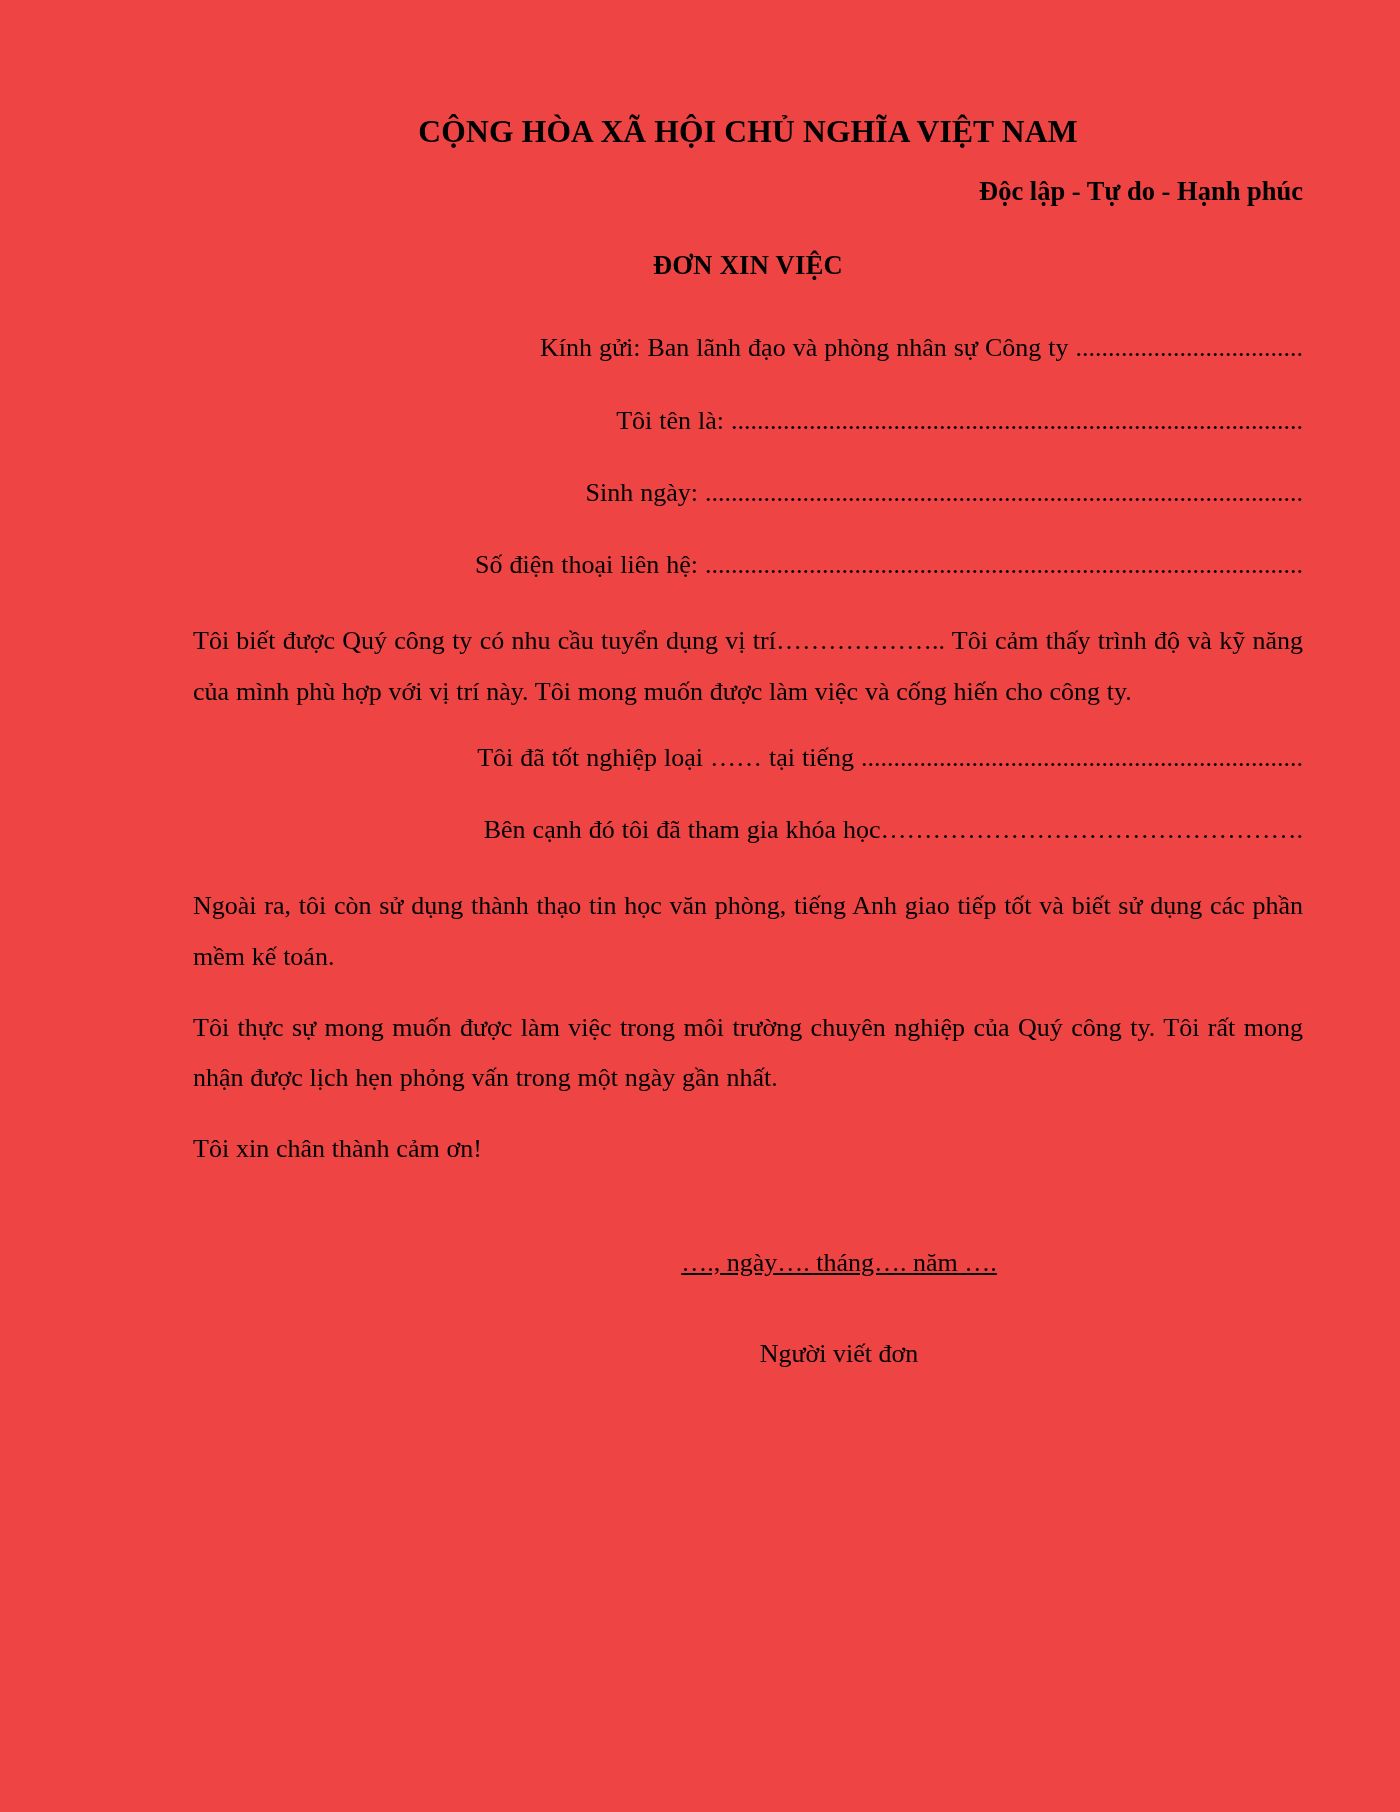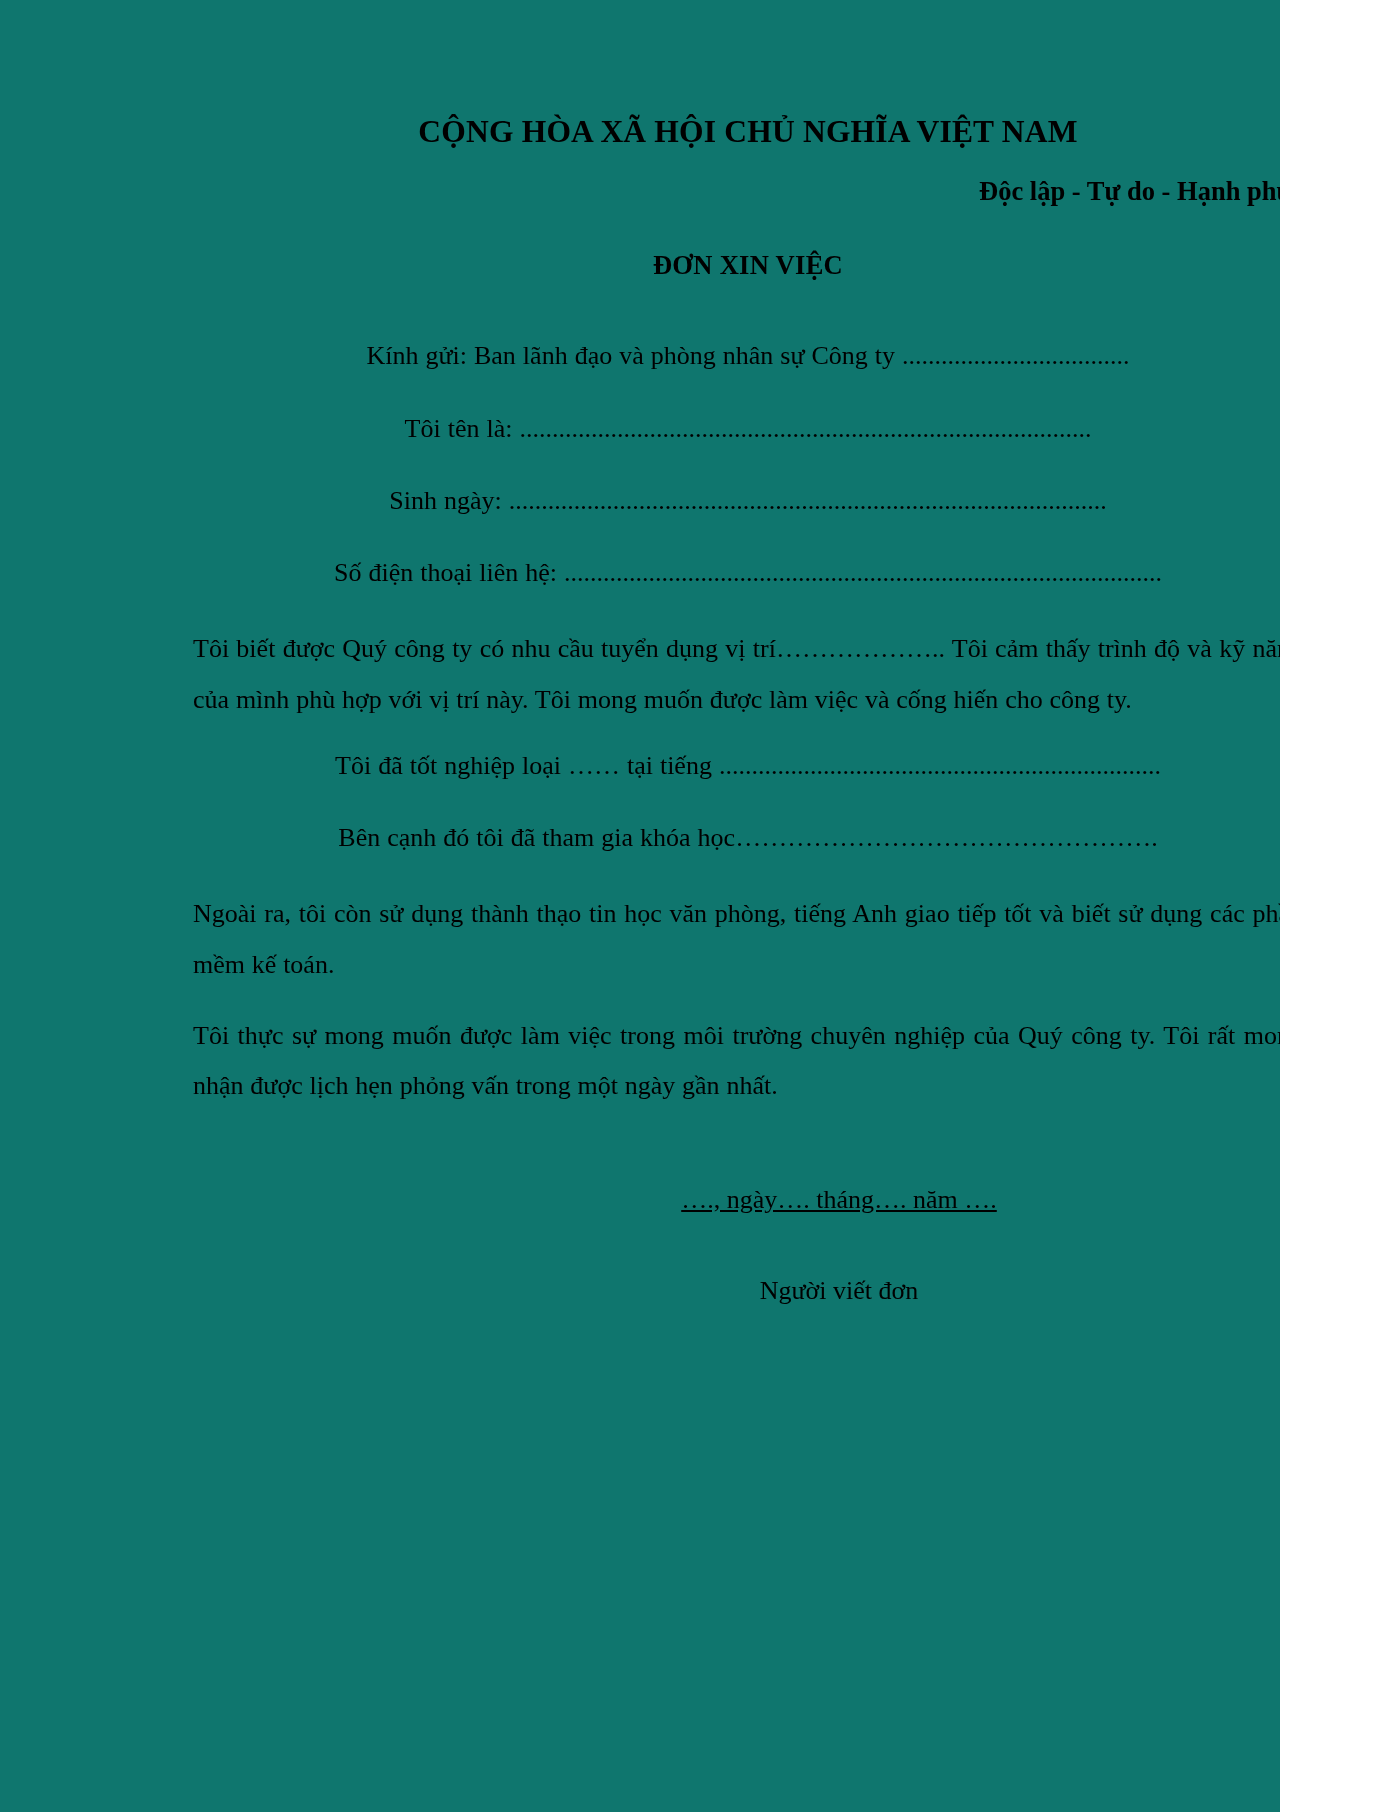--- a/index.html
+++ b/index.html
@@ -11,23 +11,23 @@
   body {
     width: 1400px;
     height: 1812px;
     font-family: "Liberation Serif", "DejaVu Serif", serif;
     color: #000000;
     -webkit-font-smoothing: antialiased;
   }
 
   .page {
     position: relative;
-    width: 1280px;
+    width: 1400px;
     height: 1812px;
-    background: #0f766e;
+    background: #ef4444;
     box-sizing: border-box;
     padding: 0;
     overflow: hidden;
   }
 
   
   .content {
     position: absolute;
     left: 193px;
     top: 0;
@@ -65,22 +65,22 @@
   }
 
   
   .body-block {
     padding-top: 38px;
   }
 
   p.line {
     font-size: 26px;
     line-height: 1.62;
-    margin: 12px 0 30px 0;
-    text-align: center;
+    margin: 4px 0 30px 0;
+    text-align: right;
     word-spacing: 0.5px;
   }
 
   p.para {
     font-size: 26px;
     line-height: 1.95;
     margin: 0 0 20px 0;
     text-align: justify;
     text-justify: inter-word;
     word-spacing: 0.3px;
@@ -142,20 +142,21 @@
       <p class="para gap-md">Tôi biết được Quý công ty có nhu cầu tuyển dụng vị trí……………….. Tôi cảm thấy trình độ và kỹ năng của mình phù hợp với vị trí này. Tôi mong muốn được làm việc và cống hiến cho công ty.</p>
 
       <p class="line gap-md">Tôi đã tốt nghiệp loại …… tại tiếng ....................................................................</p>
 
       <p class="line gap-md">Bên cạnh đó tôi đã tham gia khóa học………………………………………….</p>
 
       <p class="para gap-md">Ngoài ra, tôi còn sử dụng thành thạo tin học văn phòng, tiếng Anh giao tiếp tốt và biết sử dụng các phần mềm kế toán.</p>
 
       <p class="para gap-md">Tôi thực sự mong muốn được làm việc trong môi trường chuyên nghiệp của Quý công ty. Tôi rất mong nhận được lịch hẹn phỏng vấn trong một ngày gần nhất.</p>
 
+      <p class="para last-left gap-sm">Tôi xin chân thành cảm ơn!</p>
 
     </div>
 
     <div class="signature-block">
       <p class="sig-date">…., ngày…. tháng…. năm ….</p>
       <p class="sig-role">Người viết đơn</p>
     </div>
 
   </div>
 </div>

